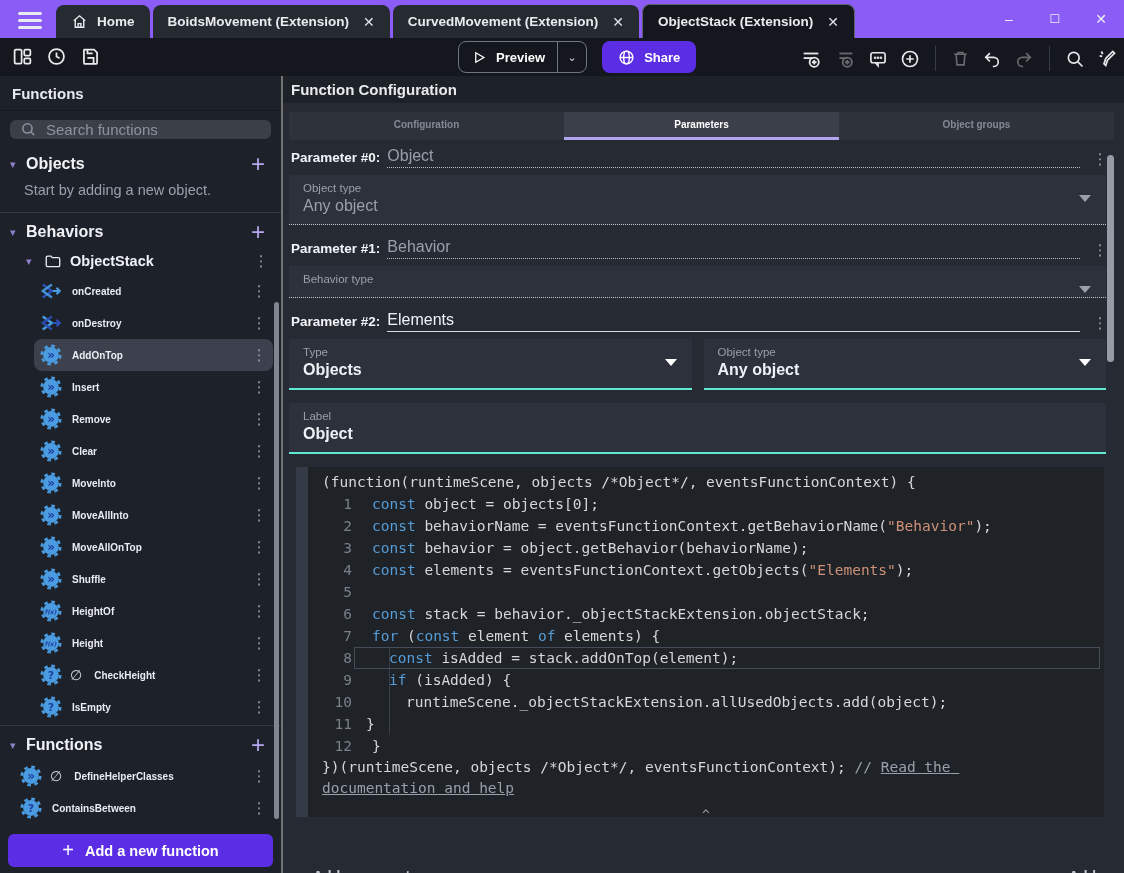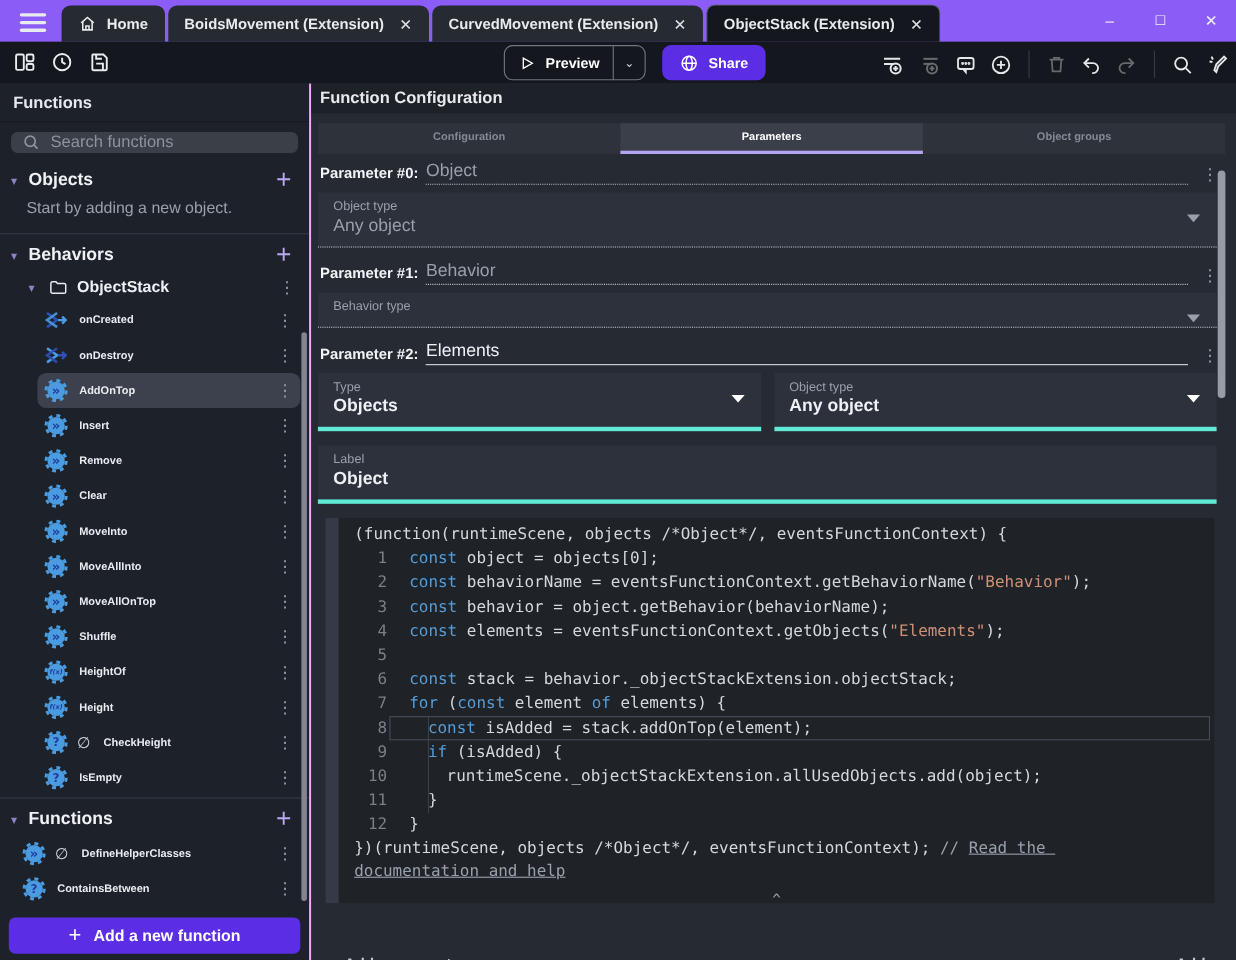--- a/index.html
+++ b/index.html
@@ -34,21 +34,21 @@
     padding:0 16px; margin-left:15px; color:#fff; gap:9px; }
   .share-btn .lbl { font-size:13px; font-weight:700; }
   .tb-right { position:absolute; right:6px; top:8px; display:flex; align-items:center; gap:12px; color:#e4e8ec; }
   .tb-right .dim { opacity:.4; }
   .tb-right .vsep { width:1px; height:25px; background:#363c46; margin:0 3px; }
 
   
   .content { display:flex; height:797px; }
 
   
-  .sidebar { width:283px; background:#1d2129; border-right:2px solid #f0abfc; position:relative; overflow:hidden; }
+  .sidebar { width:283px; background:#1d2129; border-right:2px solid #737373; position:relative; overflow:hidden; }
   .sb-title { padding:9px 12px 8px; font-size:15px; font-weight:600; color:#e6e9ed; border-bottom:1px solid #171a20; }
   .search-box { margin:9px 10px 10px; height:19px; background:#3a3f48; border-radius:6px;
     display:flex; align-items:center; padding:0 10px; color:#8d939d; }
   .search-box input { flex:1; margin-left:9px; background:transparent; border:none; outline:none;
     color:#e6e9ed; font-size:15px; font-family:"Liberation Sans",sans-serif; }
   .search-box input::placeholder { color:#8d939d; }
   .sec-head { display:flex; align-items:center; padding:5px 12px 5px 10px; }
   .sec-chev { color:#8d81c8; font-size:11px; width:16px; }
   .sec-title { flex:1; font-size:16px; font-weight:700; color:#f0f2f5; }
   .sec-plus { color:#b7a8f2; font-size:24px; font-weight:300; line-height:20px; padding-right:4px; cursor:pointer; }
@@ -79,21 +79,21 @@
   .mtab.active { background:#3a3f4a; color:#fff; border-bottom:3px solid #b2a3f3; }
 
   .param-head { display:flex; align-items:flex-end; margin:7px 14px 7px 8px; }
   .p-label { font-size:13.5px; font-weight:700; color:#f2f4f7; white-space:nowrap; padding-bottom:3px; }
   .p-name { flex:1; margin-left:7px; margin-right:10px; font-size:16px; padding-bottom:2px; }
   .p-name.unfilled { color:#9aa0ab; border-bottom:1px dotted #b9bec7; }
   .p-name.filled { color:#f0f2f5; border-bottom:1px solid #d7dbe1; }
   .fields { display:flex; gap:12px; margin:0 18px 13px 6px; }
   .field { flex:1; background:#2c313b; padding:7px 14px 9px; position:relative; }
   .field.unfilled { border-bottom:1px dotted #c5cad2; }
-  .field.filled { border-bottom:4px solid #5eead4; }
+  .field.filled { border-bottom:2px solid #5eead4; }
   .f-label { font-size:11.5px; color:#99a0ab; margin-bottom:3px; }
   .f-value { font-size:16px; }
   .field.unfilled .f-value { color:#9aa0ab; }
   .field.filled .f-value { color:#eef1f5; font-weight:600; }
   .f-chev { position:absolute; right:15px; top:20px; width:0; height:0;
     border-left:6px solid transparent; border-right:6px solid transparent; border-top:7px solid #9aa0ab; }
   .field.filled .f-chev { border-top-color:#fff; }
 
   
   .editor-wrap { display:flex; margin:11px 20px 0 13px; height:350px; }
@@ -543,21 +543,21 @@
           <div class="code-line" style="padding-left: 64px;"><span class="ln">1</span><span class="kw">const</span><span class="plain"> object = objects[0];</span></div>
           <div class="code-line" style="padding-left: 64px;"><span class="ln">2</span><span class="kw">const</span><span class="plain"> behaviorName = eventsFunctionContext.getBehaviorName(</span><span class="str">"Behavior"</span><span class="plain">);</span></div>
           <div class="code-line" style="padding-left: 64px;"><span class="ln">3</span><span class="kw">const</span><span class="plain"> behavior = object.getBehavior(behaviorName);</span></div>
           <div class="code-line" style="padding-left: 64px;"><span class="ln">4</span><span class="kw">const</span><span class="plain"> elements = eventsFunctionContext.getObjects(</span><span class="str">"Elements"</span><span class="plain">);</span></div>
           <div class="code-line" style="padding-left: 64px;"><span class="ln">5</span>&nbsp;</div>
           <div class="code-line" style="padding-left: 64px;"><span class="ln">6</span><span class="kw">const</span><span class="plain"> stack = behavior._objectStackExtension.objectStack;</span></div>
           <div class="code-line" style="padding-left: 64px;"><span class="ln">7</span><span class="kw">for</span><span class="plain"> (</span><span class="kw">const</span><span class="plain"> element </span><span class="kw">of</span><span class="plain"> elements) {</span></div>
           <div class="code-line hl" style="padding-left: 81px;"><span class="ln">8</span><span class="guide"></span><span class="kw">const</span><span class="plain"> isAdded = stack.addOnTop(element);</span></div>
           <div class="code-line" style="padding-left: 81px;"><span class="ln">9</span><span class="guide"></span><span class="kw">if</span><span class="plain"> (isAdded) {</span></div>
           <div class="code-line" style="padding-left: 98px;"><span class="ln">10</span><span class="guide"></span><span class="plain">runtimeScene._objectStackExtension.allUsedObjects.add(object);</span></div>
-          <div class="code-line" style="padding-left: 81px;"><span class="ln">11</span><span class="guide"></span><span class="plain">}</span></div>
+          <div class="code-line" style="padding-left: 58px;"><span class="ln">11</span><span class="guide"></span><span class="plain">}</span></div>
           <div class="code-line" style="padding-left: 64px;"><span class="ln">12</span><span class="plain">}</span></div>
           <div class="ftr-line"><span class="plain">})(runtimeScene, objects /*Object*/, eventsFunctionContext); </span><span class="cmt">// </span><span class="lnk">Read the documentation and help</span></div>
           <div class="caret-row">^</div>
         </div>
     </div>
 
     <div class="bottom-partial">
       <span class="bl">Add a parameter</span>
       <span class="br">Add</span>
     </div>

